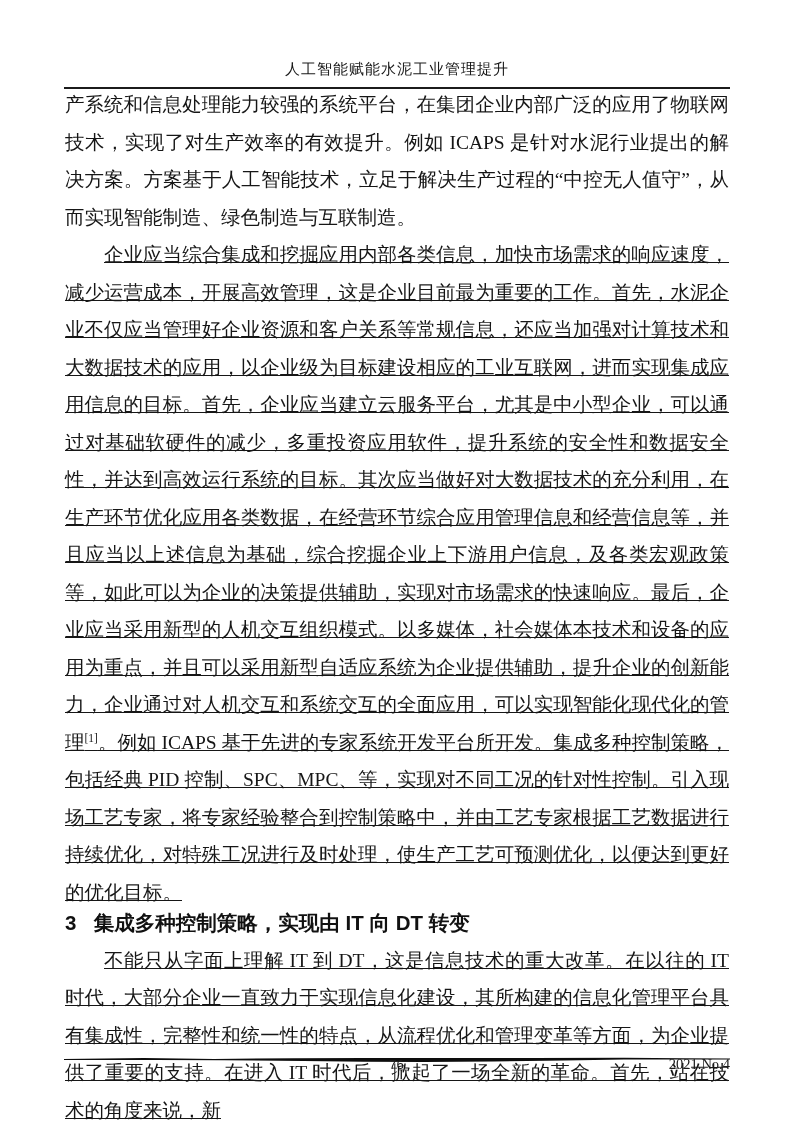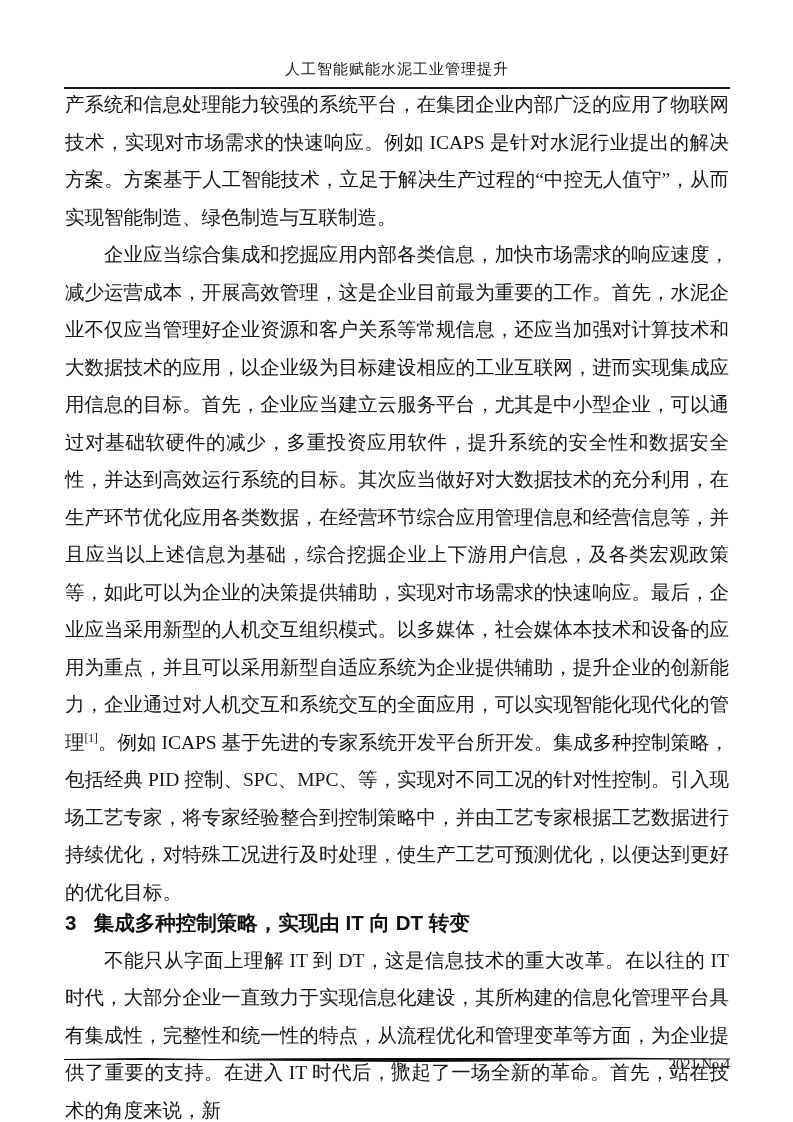--- a/index.html
+++ b/index.html
@@ -22,21 +22,21 @@
     background:#1b1b1b;
   }
   
   .content{
     position:absolute;top:86px;left:65px;width:664px;
     font-family:"Liberation Serif",serif;
     font-size:19.5px;line-height:37.5px;
     text-align:justify;
   }
   .content p{margin:0;}
-  .indent{text-indent:2em;}
+  .indent{text-indent:2em;text-decoration:underline;}
   .sec-heading{
     font-family:"Liberation Sans",sans-serif;
     font-weight:bold;
     font-size:20.5px;line-height:37.5px;
     margin:-7px 0 0 0;
     text-align:left;
     color:#111;
   }
   .sec-num{display:inline-block;margin-right:0.85em;}
   sup.fn{
@@ -64,21 +64,21 @@
 </head>
 <body>
 
 <div class="page">
 
   <div class="running-head">人工智能赋能水泥工业管理提升</div>
   <div class="head-rule"></div>
 
   <div class="content">
 
-    <p>产系统和信息处理能力较强的系统平台，在集团企业内部广泛的应用了物联网技术，实现对市场需求的快速响应。例如 ICAPS 是针对水泥行业提出的解决方案。方案基于人工智能技术，立足于解决生产过程的“中控无人值守”，从而实现智能制造、绿色制造与互联制造。</p>
+    <p>产系统和信息处理能力较强的系统平台，在集团企业内部广泛的应用了物联网技术，实现了对生产效率的有效提升。例如 ICAPS 是针对水泥行业提出的解决方案。方案基于人工智能技术，立足于解决生产过程的“中控无人值守”，从而实现智能制造、绿色制造与互联制造。</p>
 
 
     <p class="indent"><span>企业应当综合集成和挖掘应用内部各类信息，加快市场需求的响应速度，减少运营成本，开展高效管理，这是企业目前最为重要的工作。首先，水泥企业不仅应当管理好企业资源和客户关系等常规信息，还应当加强对计算技术和大数据技术的应用，以企业级为目标建设相应的工业互联网，进而实现集成应用信息的目标。首先，企业应当建立云服务平台，尤其是中小型企业，可以通过对基础软硬件的减少，多重投资应用软件，提升系统的安全性和数据安全性，并达到高效运行系统的目标。其次应当做好对大数据技术的充分利用，在生产环节优化应用各类数据，在经营环节综合应用管理信息和经营信息等，并且应当以上述信息为基础，综合挖掘企业上下游用户信息，及各类宏观政策等，如此可以为企业的决策提供辅助，实现对市场需求的快速响应。最后，企业应当采用新型的人机交互组织模式。以多媒体，社会媒体本技术和设备的应用为重点，并且可以采用新型自适应系统为企业提供辅助，提升企业的创新能力，企业通过对人机交互和系统交互的全面应用，可以实现智能化现代化的管理</span><sup class="fn">[1]</sup><span>。例如 ICAPS 基于先进的专家系统开发平台所开发。集成多种控制策略，包括经典 PID 控制、SPC、MPC、等，实现对不同工况的针对性控制。引入现场工艺专家，将专家经验整合到控制策略中，并由工艺专家根据工艺数据进行持续优化，对特殊工况进行及时处理，使生产工艺可预测优化，以便达到更好的优化目标。</span></p>
 
     <h2 class="sec-heading"><span class="sec-num">3</span><span>集成多种控制策略，实现由 IT 向 DT 转变</span></h2>
 
     <p class="indent">不能只从字面上理解 IT 到 DT，这是信息技术的重大改革。在以往的 IT 时代，大部分企业一直致力于实现信息化建设，其所构建的信息化管理平台具有集成性，完整性和统一性的特点，从流程优化和管理变革等方面，为企业提供了重要的支持。在进入 IT 时代后，掀起了一场全新的革命。首先，站在技术的角度来说，新</p>
   </div>
 
   <div class="footer-rule">

